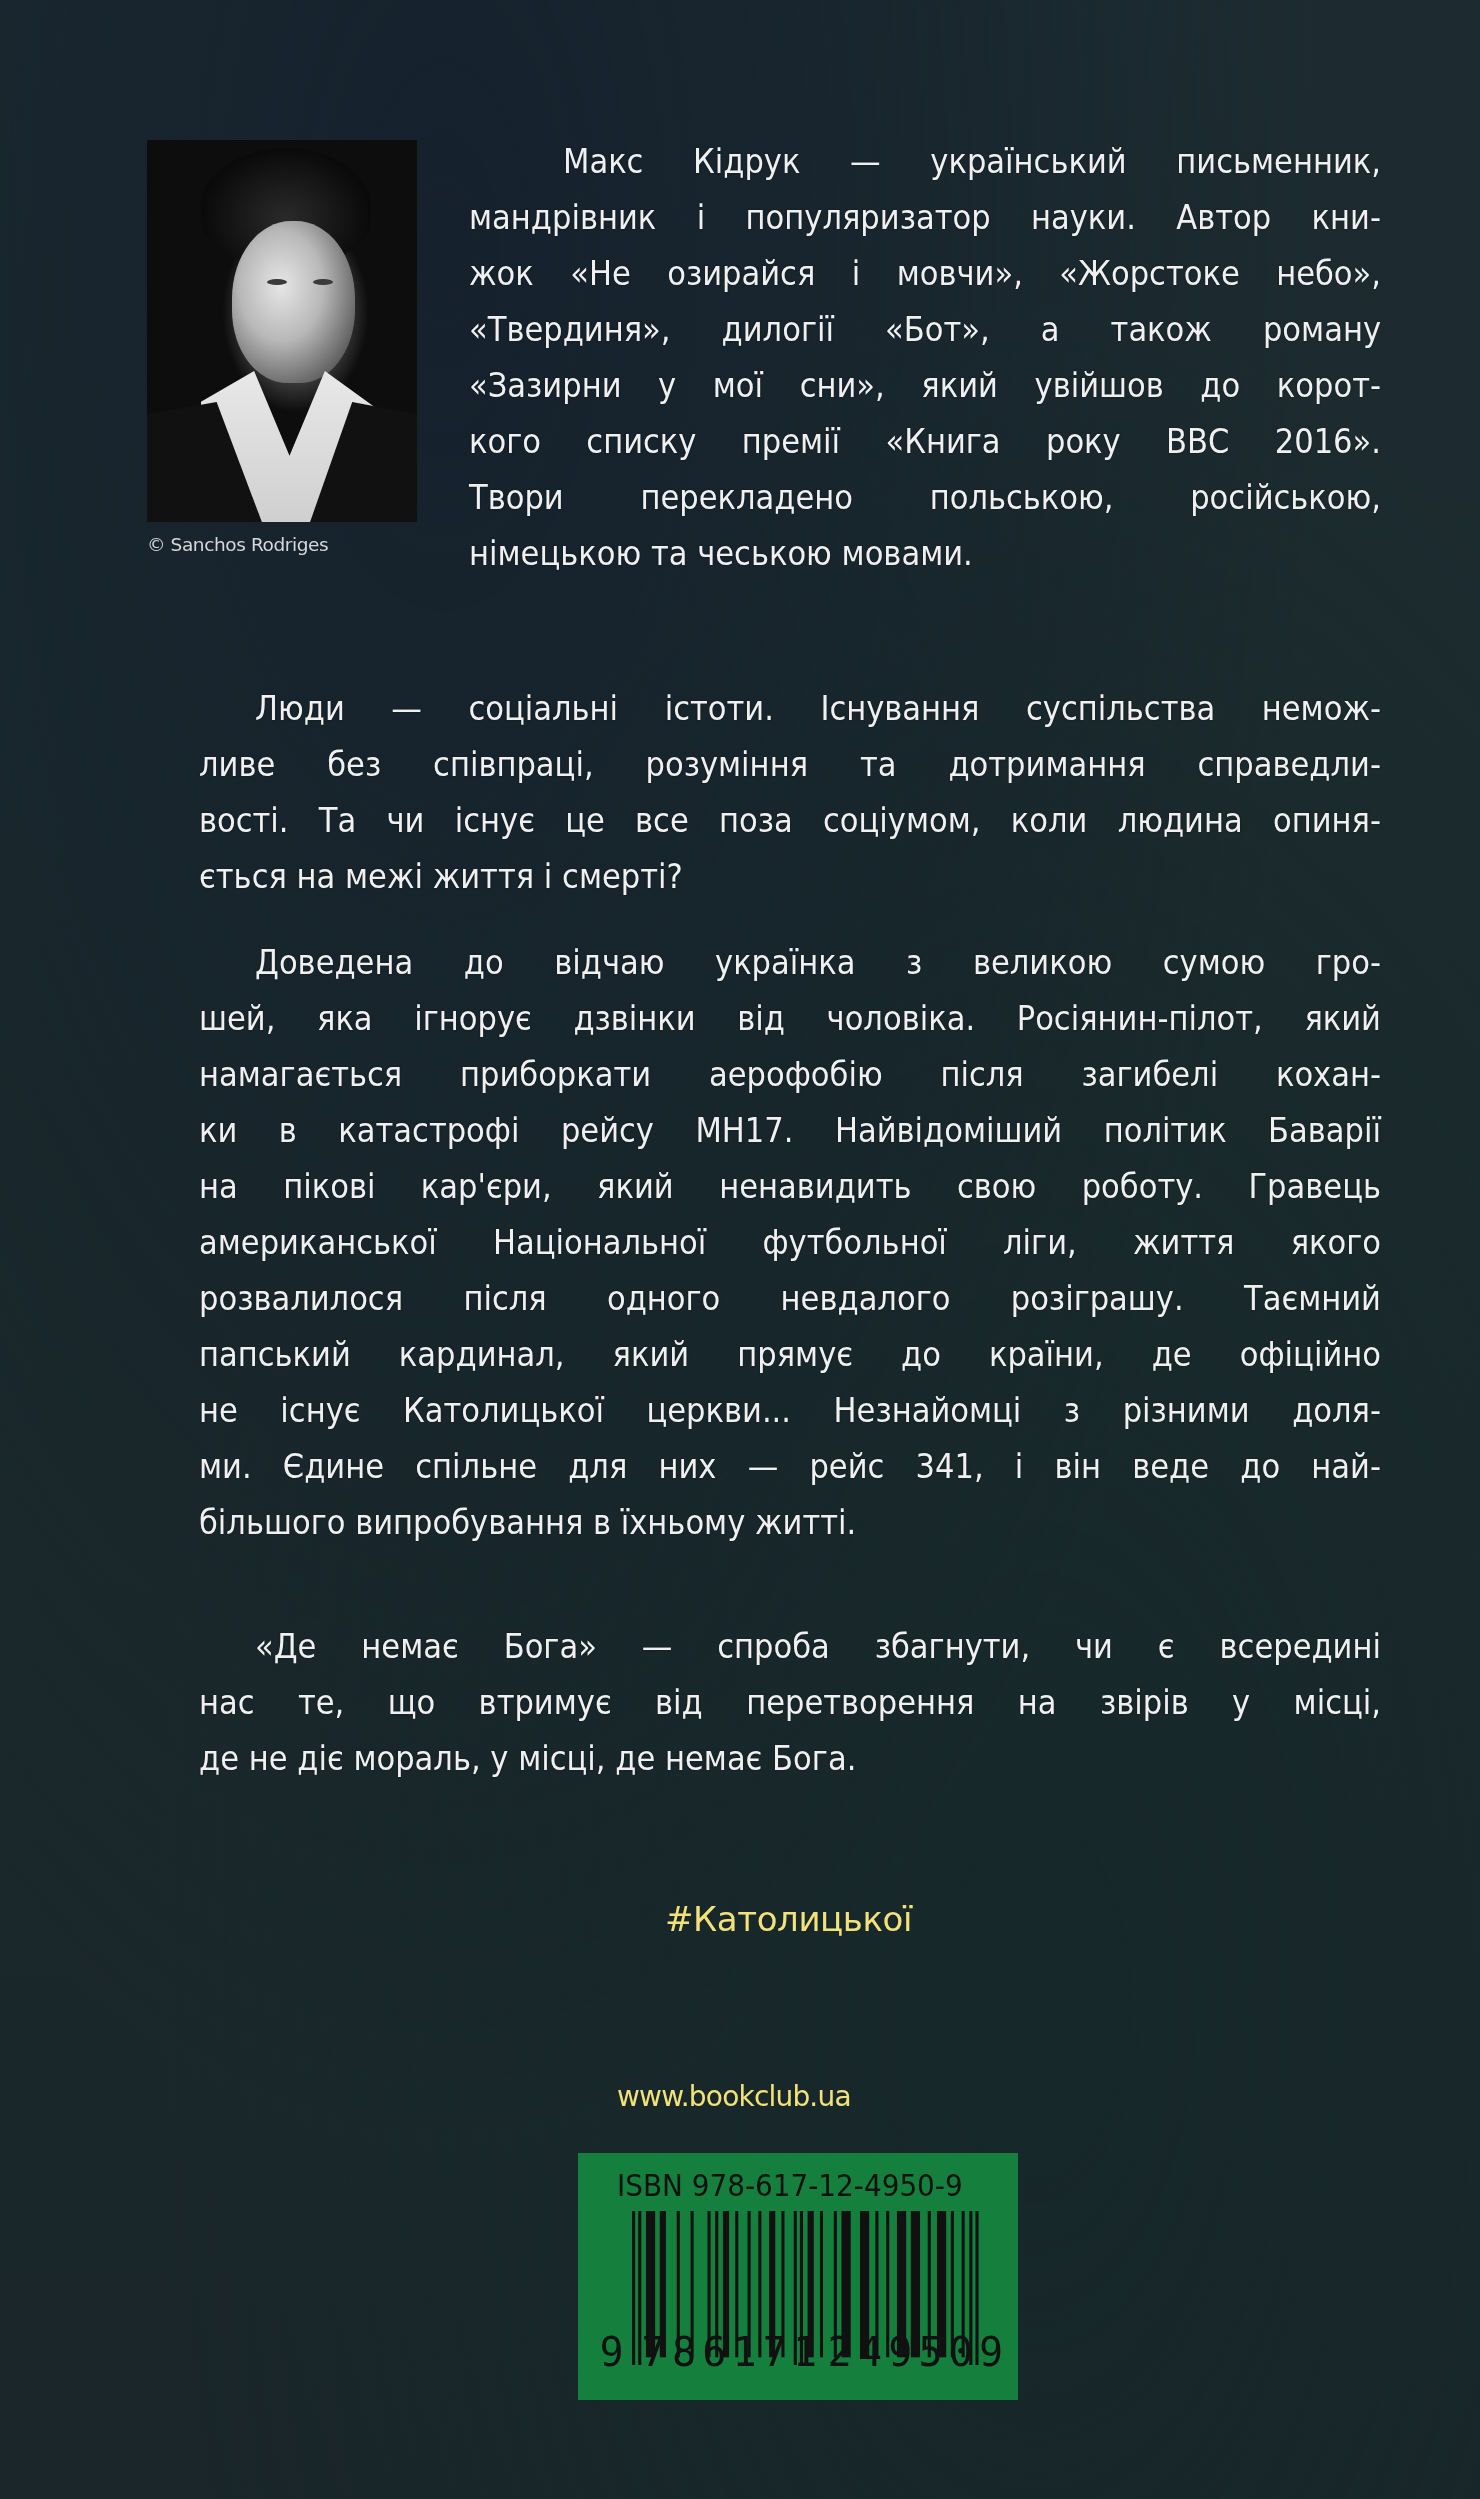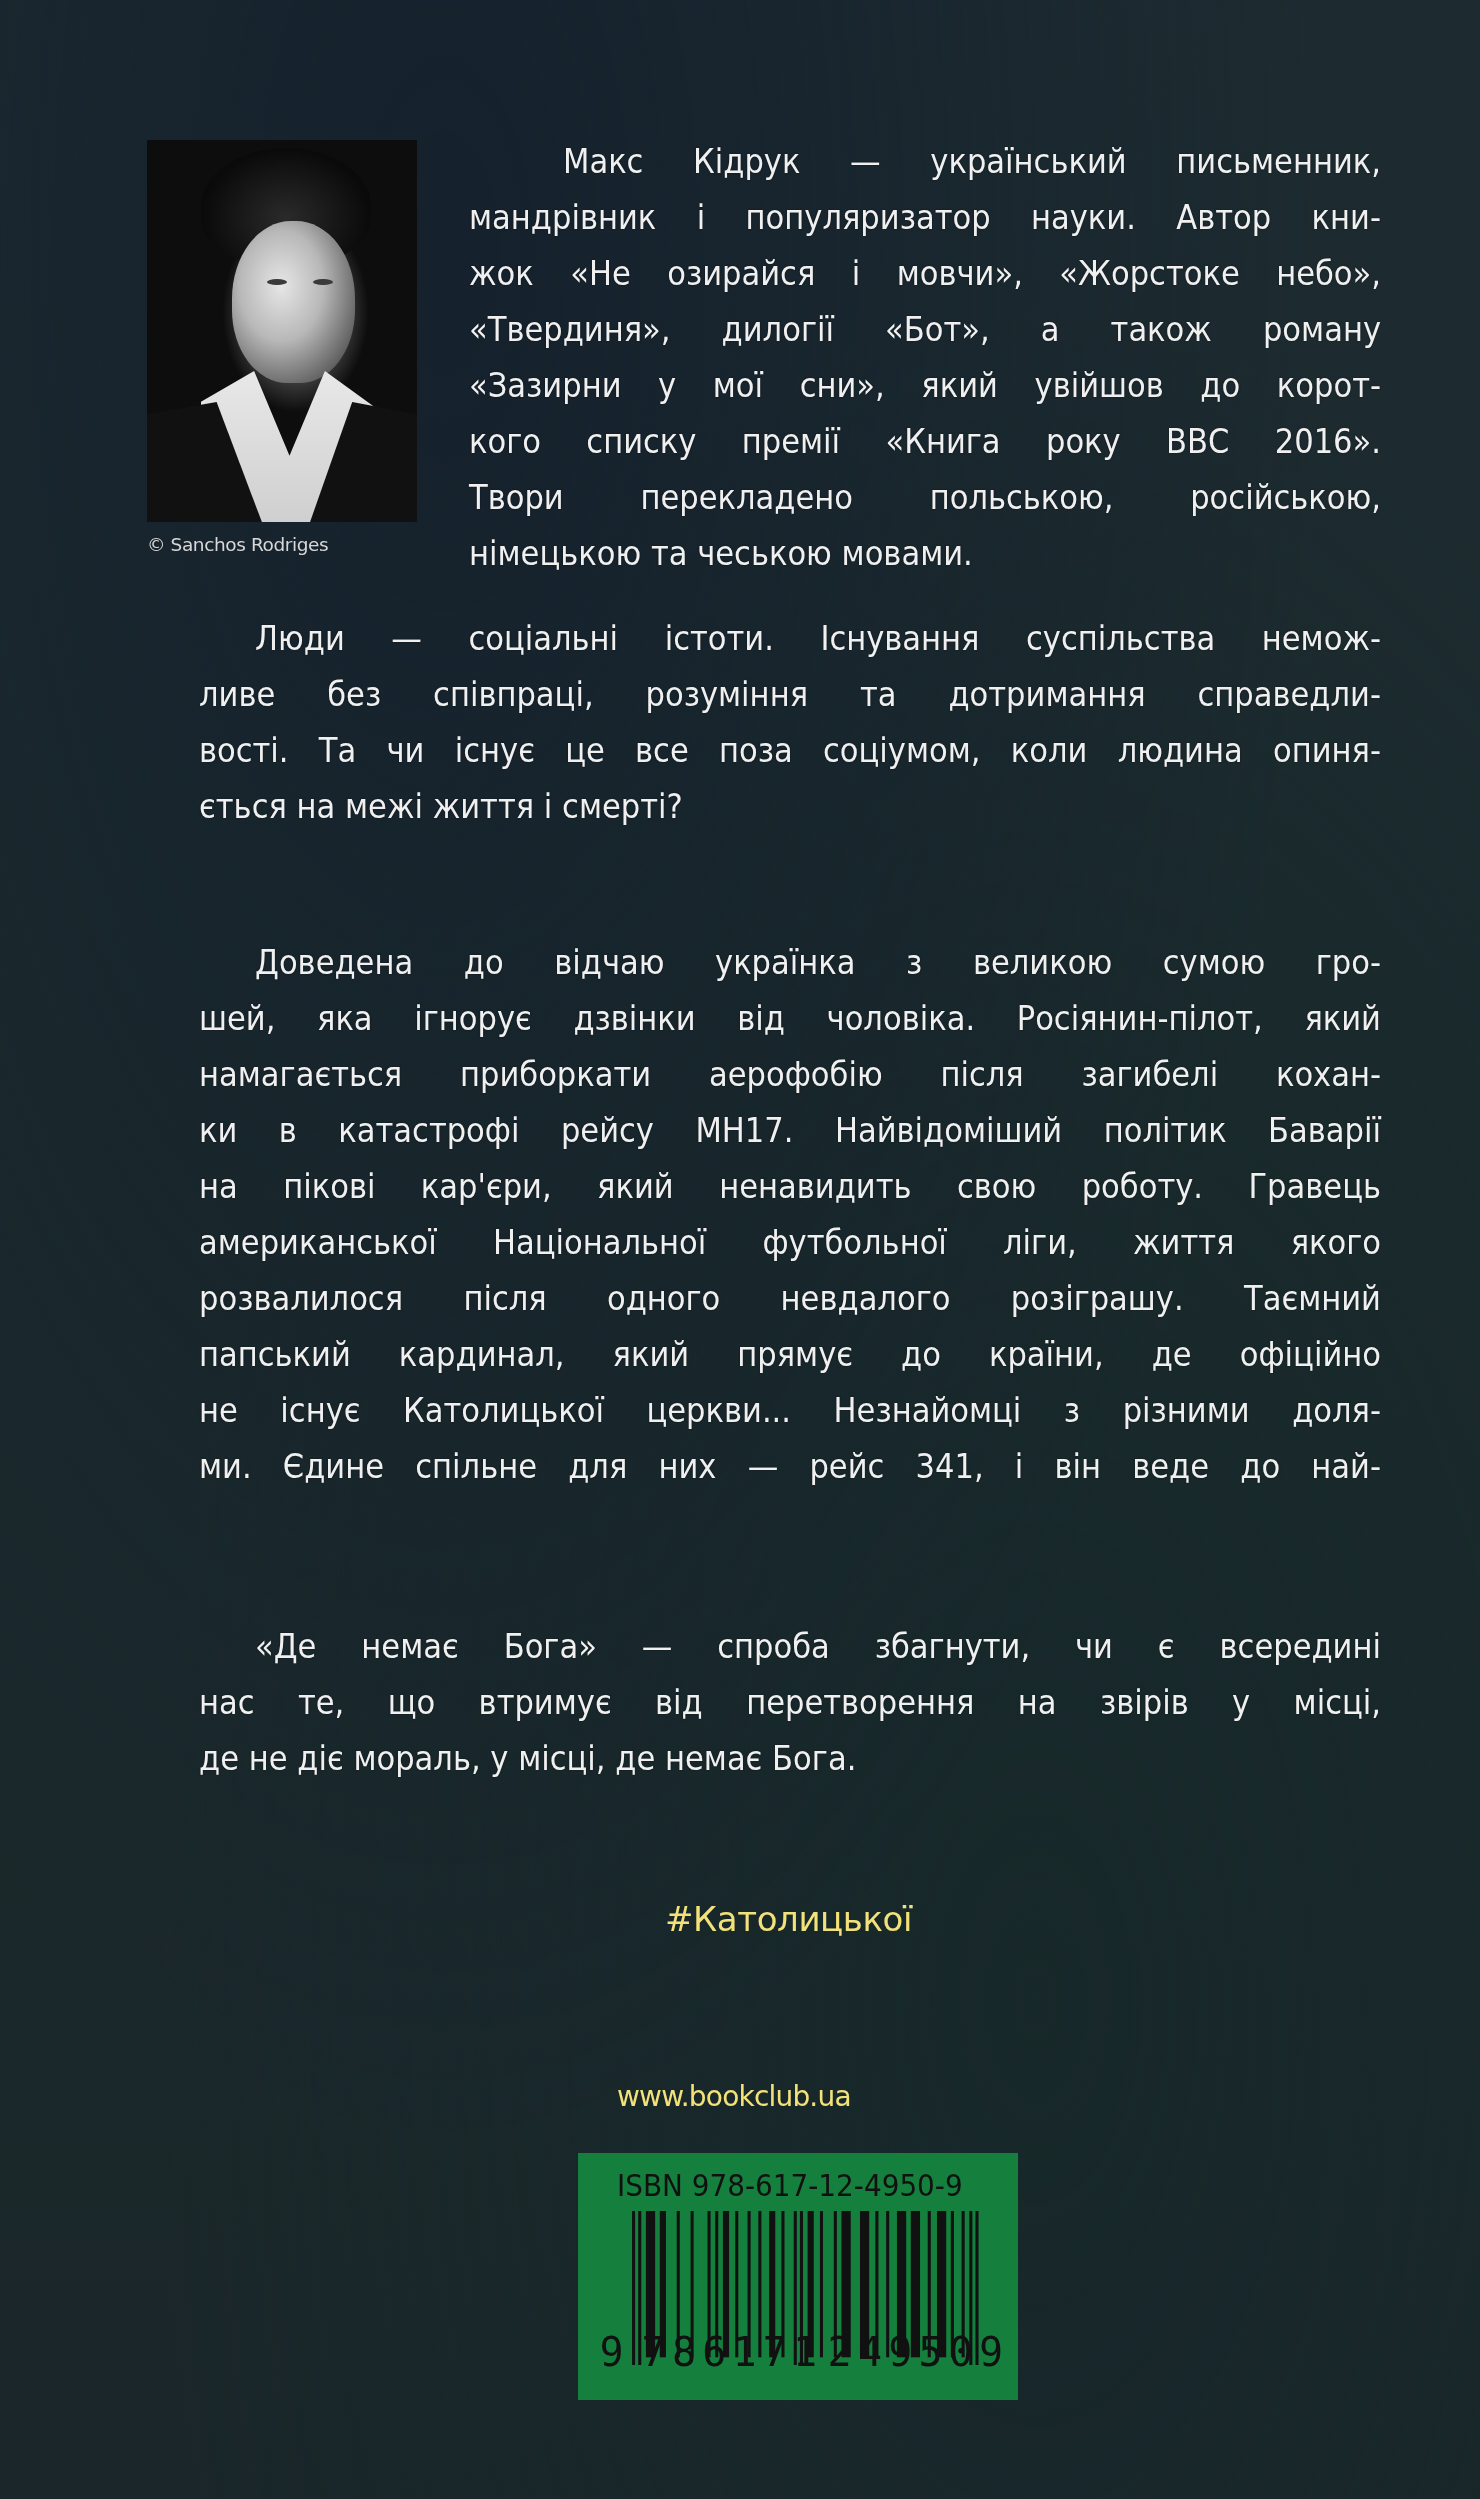--- a/index.html
+++ b/index.html
@@ -108,21 +108,21 @@
       text-align-last: justify;
     }
     .para .line.last {
       text-align-last: left;
     }
     .bio {
       left: 461px;
       top: 125px;
       width: 912px;
     }
-    .p2 { left: 191px; top: 602px; width: 1182px; }
+    .p2 { left: 191px; top: 672px; width: 1182px; }
     .p3 { left: 191px; top: 926px; width: 1182px; }
     .p4 { left: 191px; top: 1610px; width: 1182px; }
     .indent { padding-left: 56px; }
     .bio .indent { padding-left: 94px; }
 
     .hashtag {
       position: absolute;
       left: 665px;
       top: 1899px;
       font-family: "DejaVu Sans", sans-serif;
@@ -221,20 +221,21 @@
     <span class="line indent">Доведена до відчаю українка з великою сумою гро-</span>
     <span class="line">шей, яка ігнорує дзвінки від чоловіка. Росіянин-пілот, який</span>
     <span class="line">намагається приборкати аерофобію після загибелі кохан-</span>
     <span class="line">ки в катастрофі рейсу MH17. Найвідоміший політик Баварії</span>
     <span class="line">на пікові кар'єри, який ненавидить свою роботу. Гравець</span>
     <span class="line">американської Національної футбольної ліги, життя якого</span>
     <span class="line">розвалилося після одного невдалого розіграшу. Таємний</span>
     <span class="line">папський кардинал, який прямує до країни, де офіційно</span>
     <span class="line">не існує Католицької церкви... Незнайомці з різними доля-</span>
     <span class="line">ми. Єдине спільне для них — рейс 341, і він веде до най-</span>
+    <span class="line last">більшого випробування в їхньому житті.</span>
   </div>
 
   <div class="para p4">
     <span class="line indent">«Де немає Бога» — спроба збагнути, чи є всередині</span>
     <span class="line">нас те, що втримує від перетворення на звірів у місці,</span>
     <span class="line last">де не діє мораль, у місці, де немає Бога.</span>
   </div>
 
   <div class="hashtag">#Католицької</div>
 

